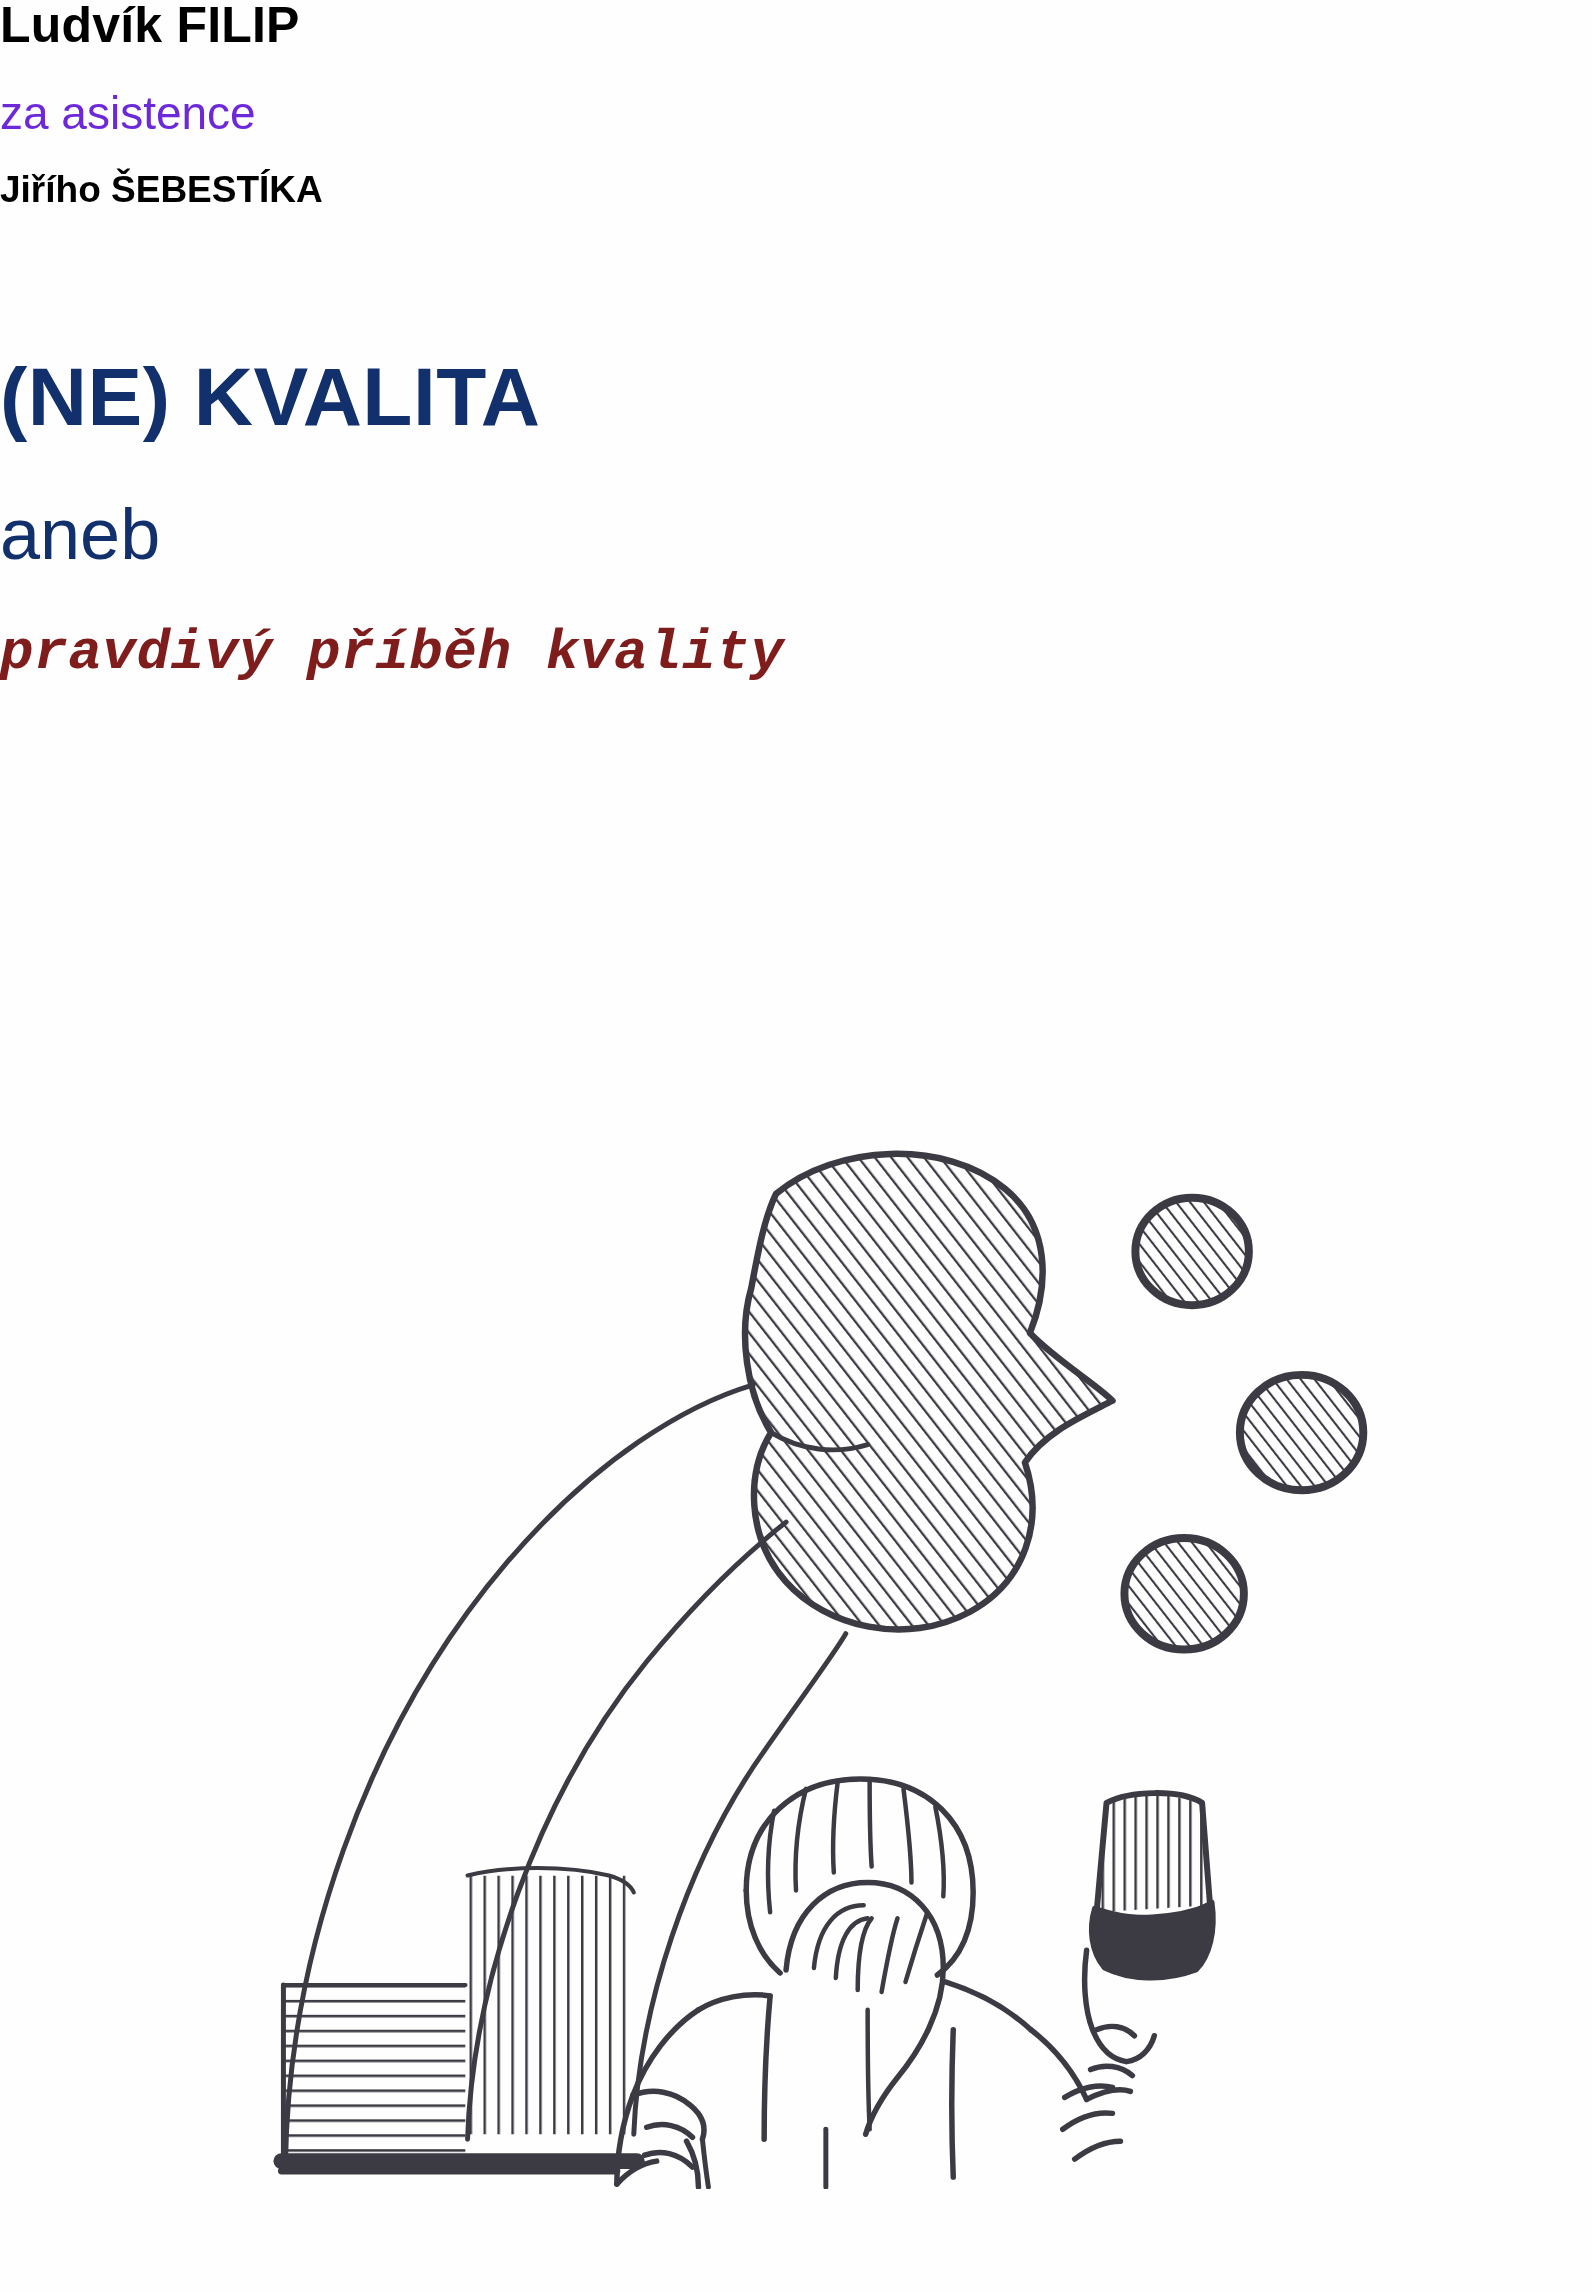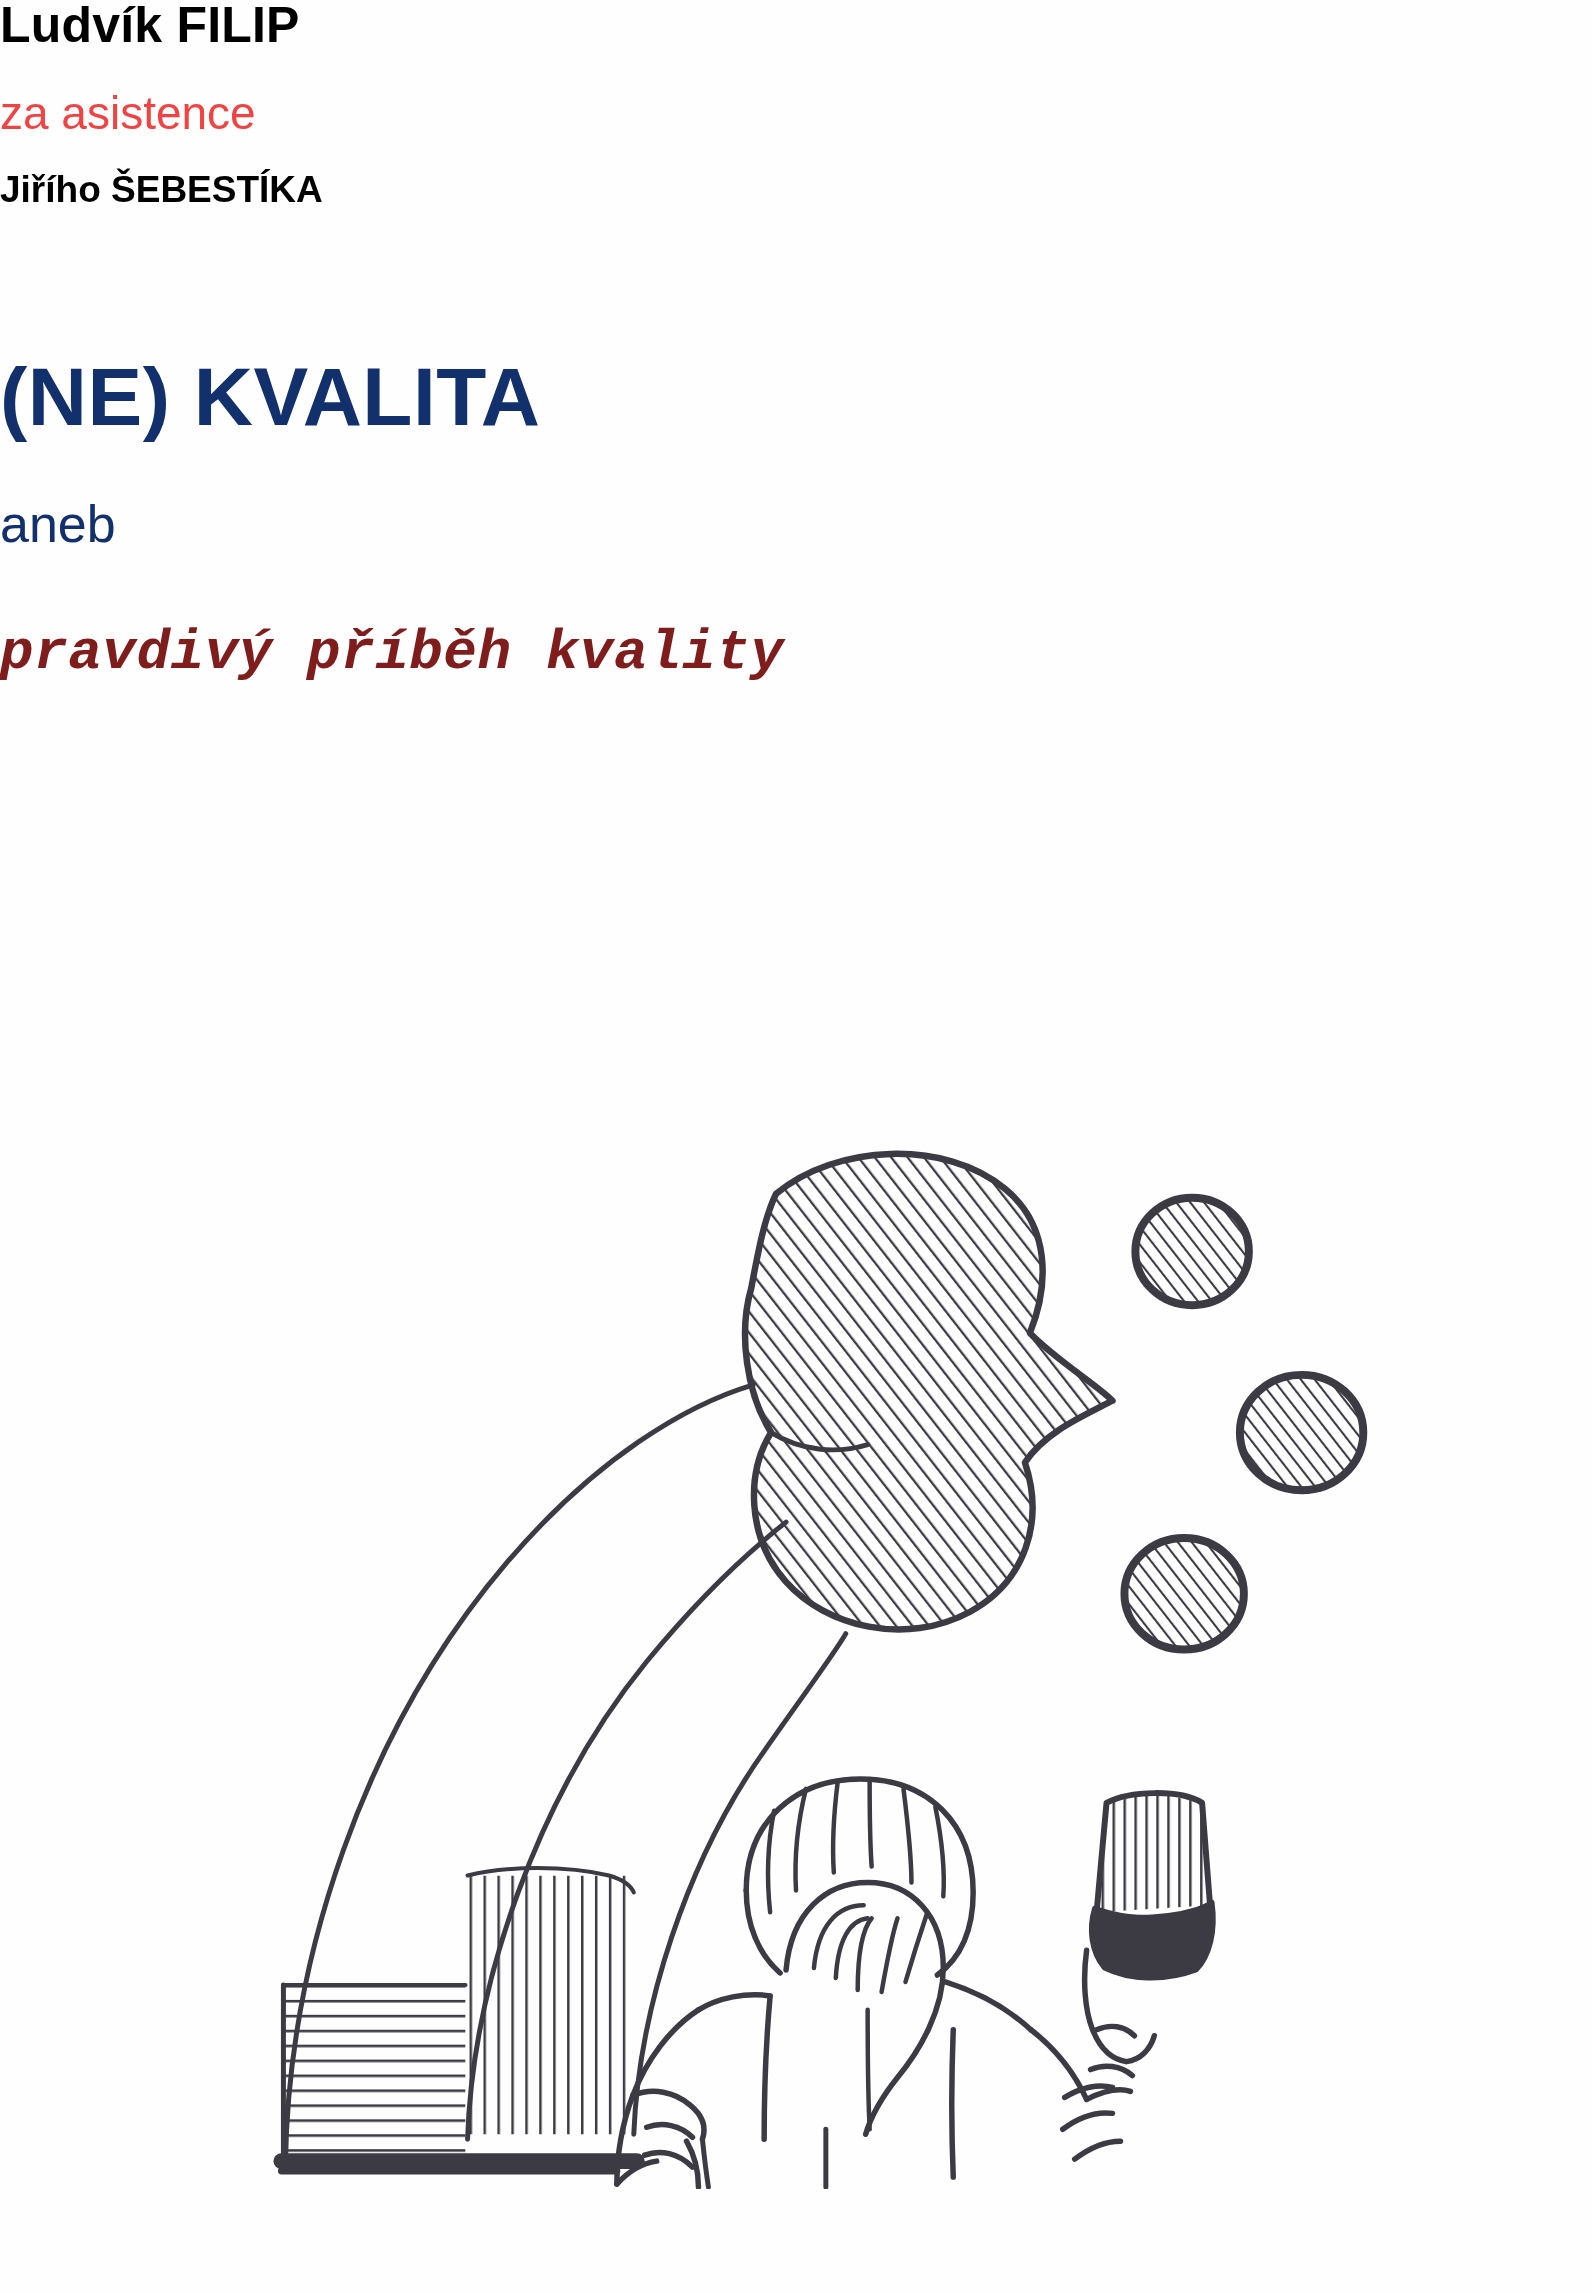--- a/index.html
+++ b/index.html
@@ -39,21 +39,21 @@
     font-weight: bold;
     color: #000000;
     letter-spacing: 0.2px;
   }
 
   .assist-label {
     position: absolute;
     top: 90px;
     font-size: 46px;
     font-weight: normal;
-    color: #ef4444;
+    color: #6d28d9;
   }
 
   .assistant {
     position: absolute;
     top: 171px;
     font-size: 37px;
     font-weight: bold;
     color: #000000;
   }
 
@@ -62,21 +62,21 @@
     top: 356px;
     font-size: 82px;
     font-weight: bold;
     color: #12306b;
     letter-spacing: 0.5px;
   }
 
   .title-conj {
     position: absolute;
     top: 498px;
-    font-size: 52px;
+    font-size: 72px;
     font-weight: normal;
     color: #12306b;
   }
 
   .title-sub {
     position: absolute;
     top: 625px;
     font-size: 56px;
     font-weight: bold;
     font-style: italic;

